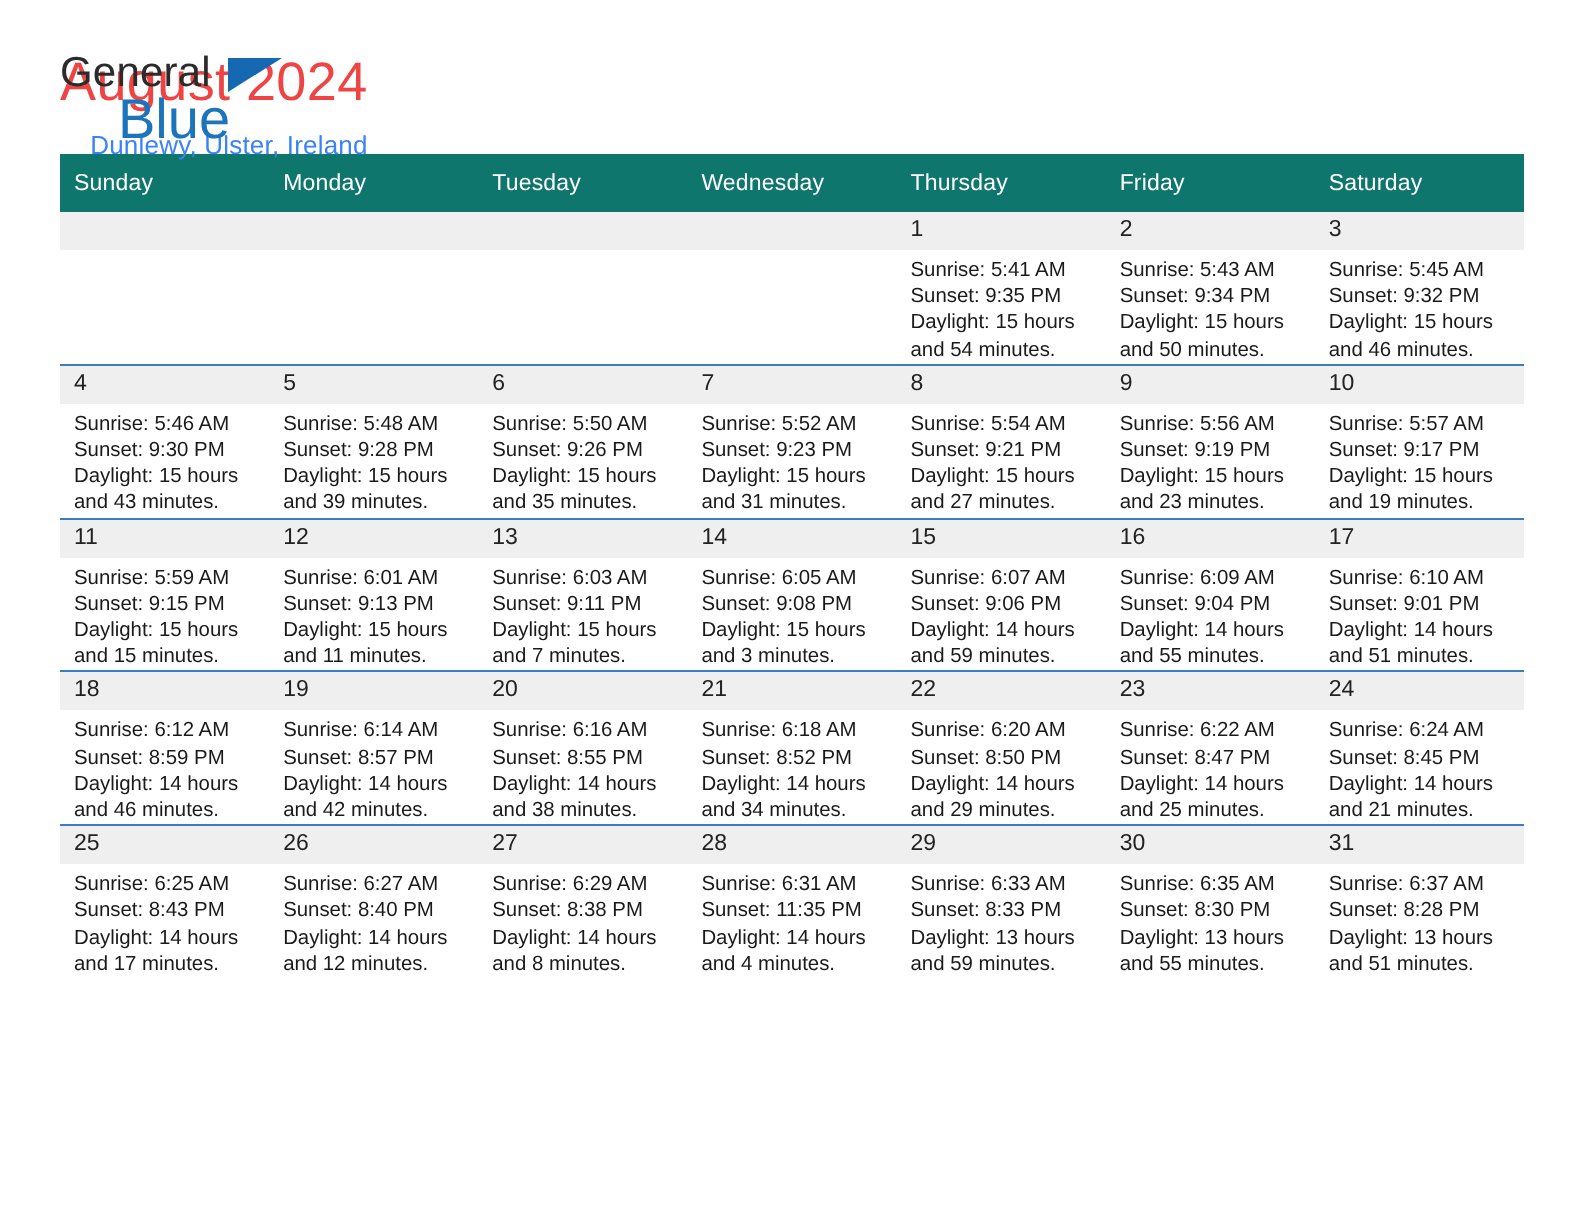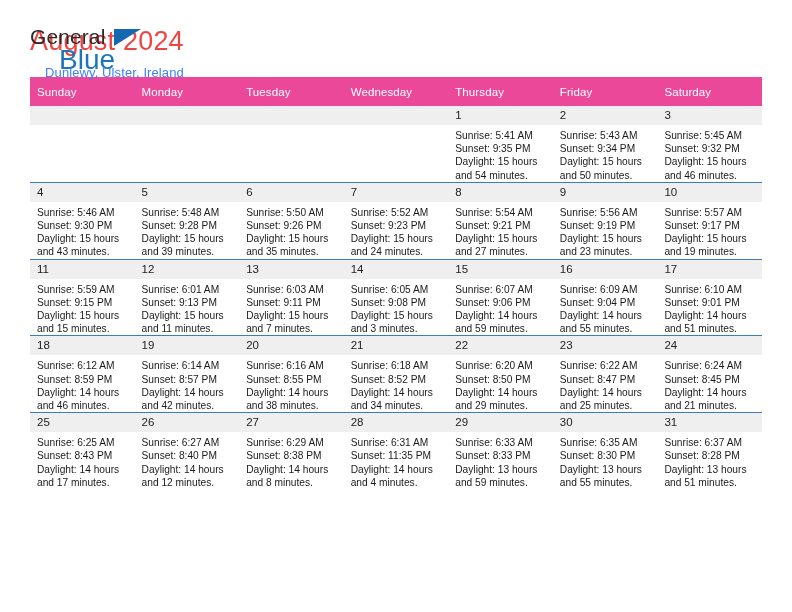--- a/index.html
+++ b/index.html
@@ -85,21 +85,21 @@
   }
 
   
   .calendar {
     width: 732px;
     border-collapse: collapse;
     table-layout: fixed;
     margin-top: 5px;
   }
   .calendar th {
-    background: #ec4899;
+    background: #0f766e;
     color: #ffffff;
     font-weight: normal;
     font-size: 11.5px;
     text-align: left;
     padding: 5px 0 5px 7px;
     height: 19px;
     letter-spacing: .1px;
   }
   .calendar td {
     vertical-align: top;
@@ -230,21 +230,21 @@
               <div>Sunrise: 5:50 AM</div>
               <div>Sunset: 9:26 PM</div>
               <div class="daylight">Daylight: 15 hours and 35 minutes.</div>
             </div>
           </td>
           <td class="">
             <div class="daynum">7</div>
             <div class="dayinfo">
               <div>Sunrise: 5:52 AM</div>
               <div>Sunset: 9:23 PM</div>
-              <div class="daylight">Daylight: 15 hours and 24 minutes.</div>
+              <div class="daylight">Daylight: 15 hours and 31 minutes.</div>
             </div>
           </td>
           <td class="">
             <div class="daynum">8</div>
             <div class="dayinfo">
               <div>Sunrise: 5:54 AM</div>
               <div>Sunset: 9:21 PM</div>
               <div class="daylight">Daylight: 15 hours and 27 minutes.</div>
             </div>
           </td>

